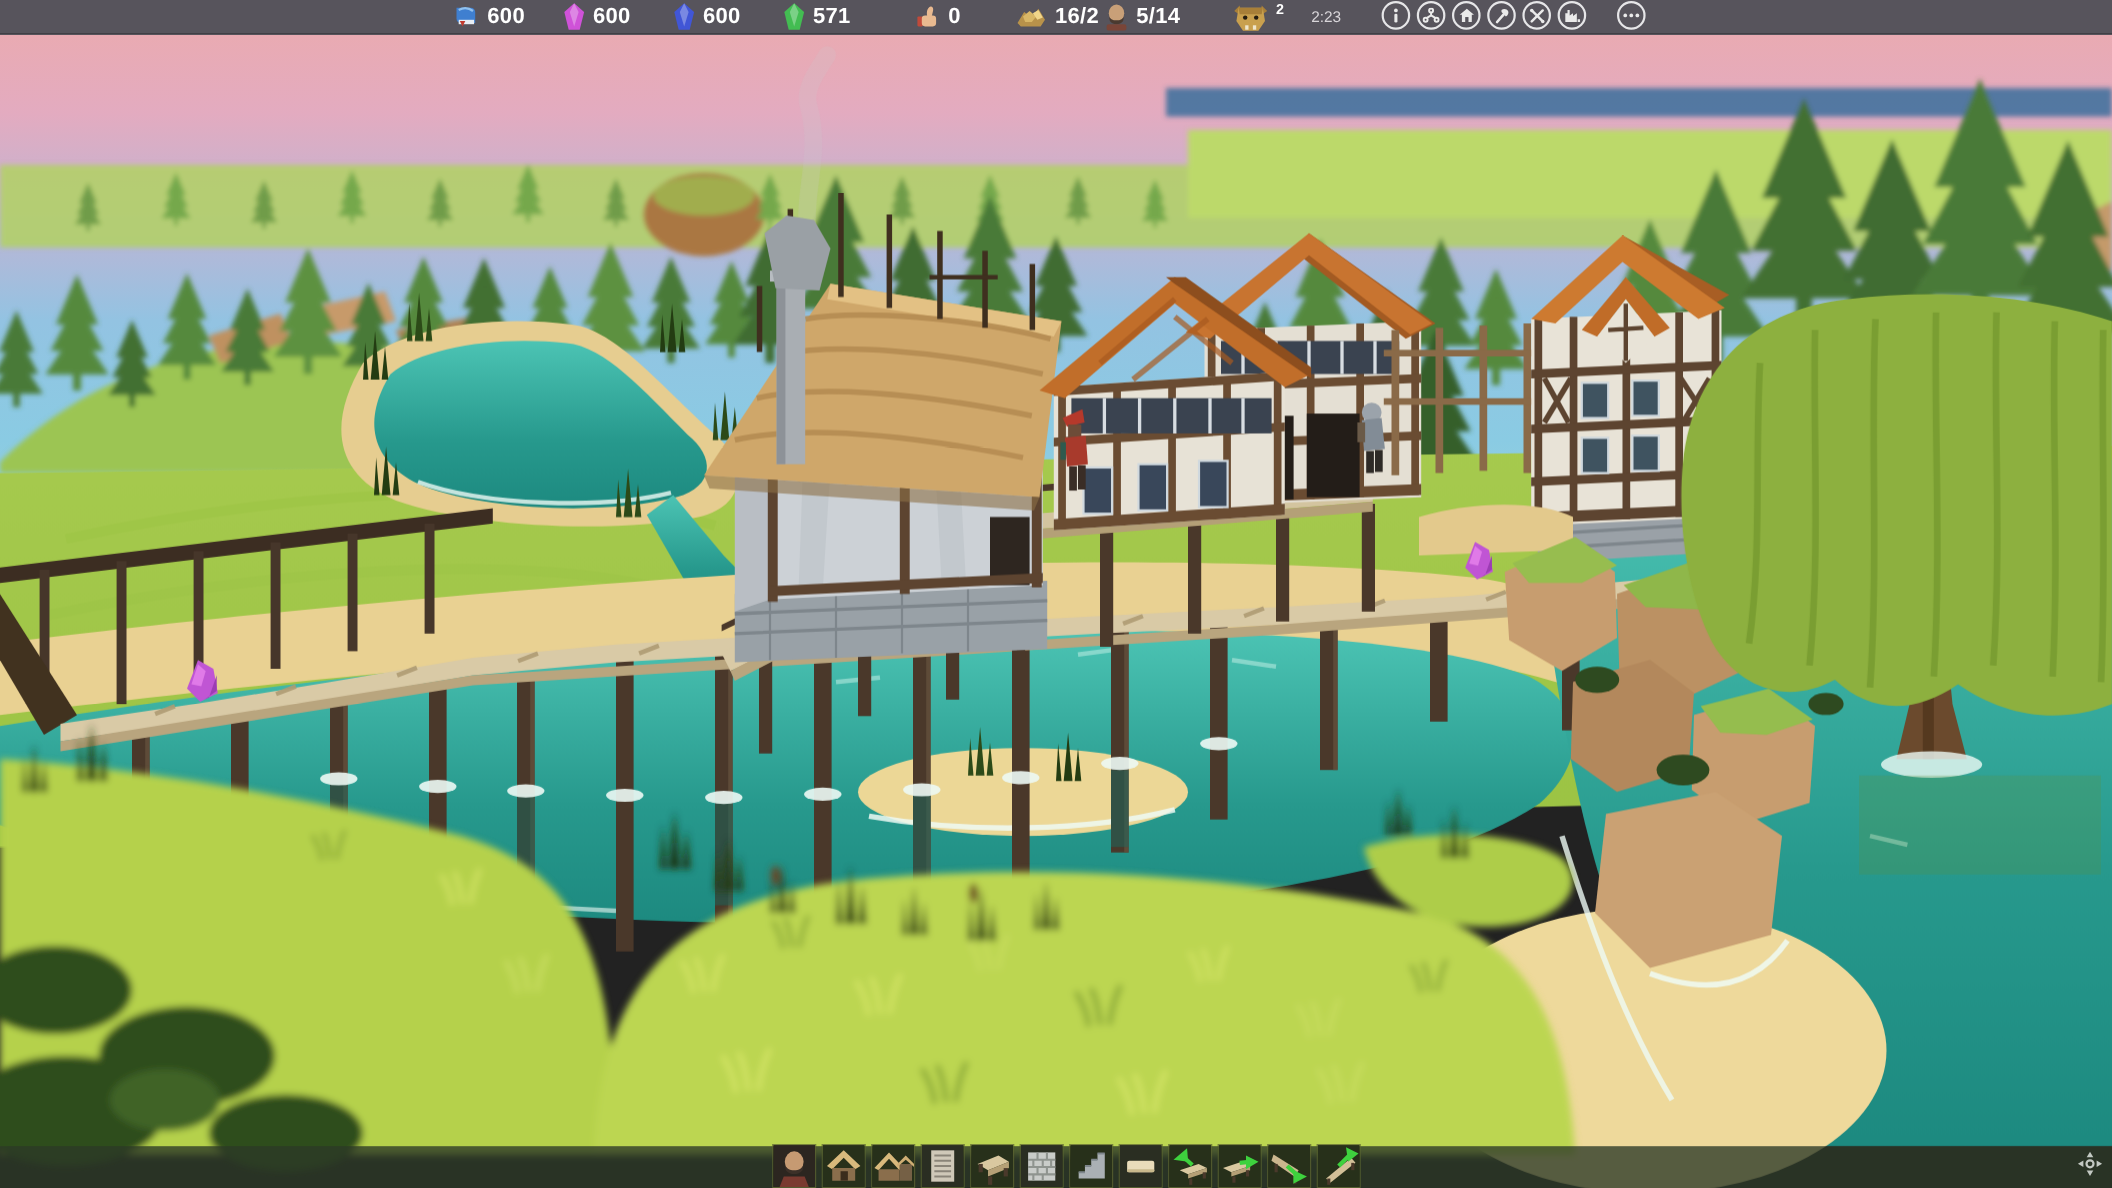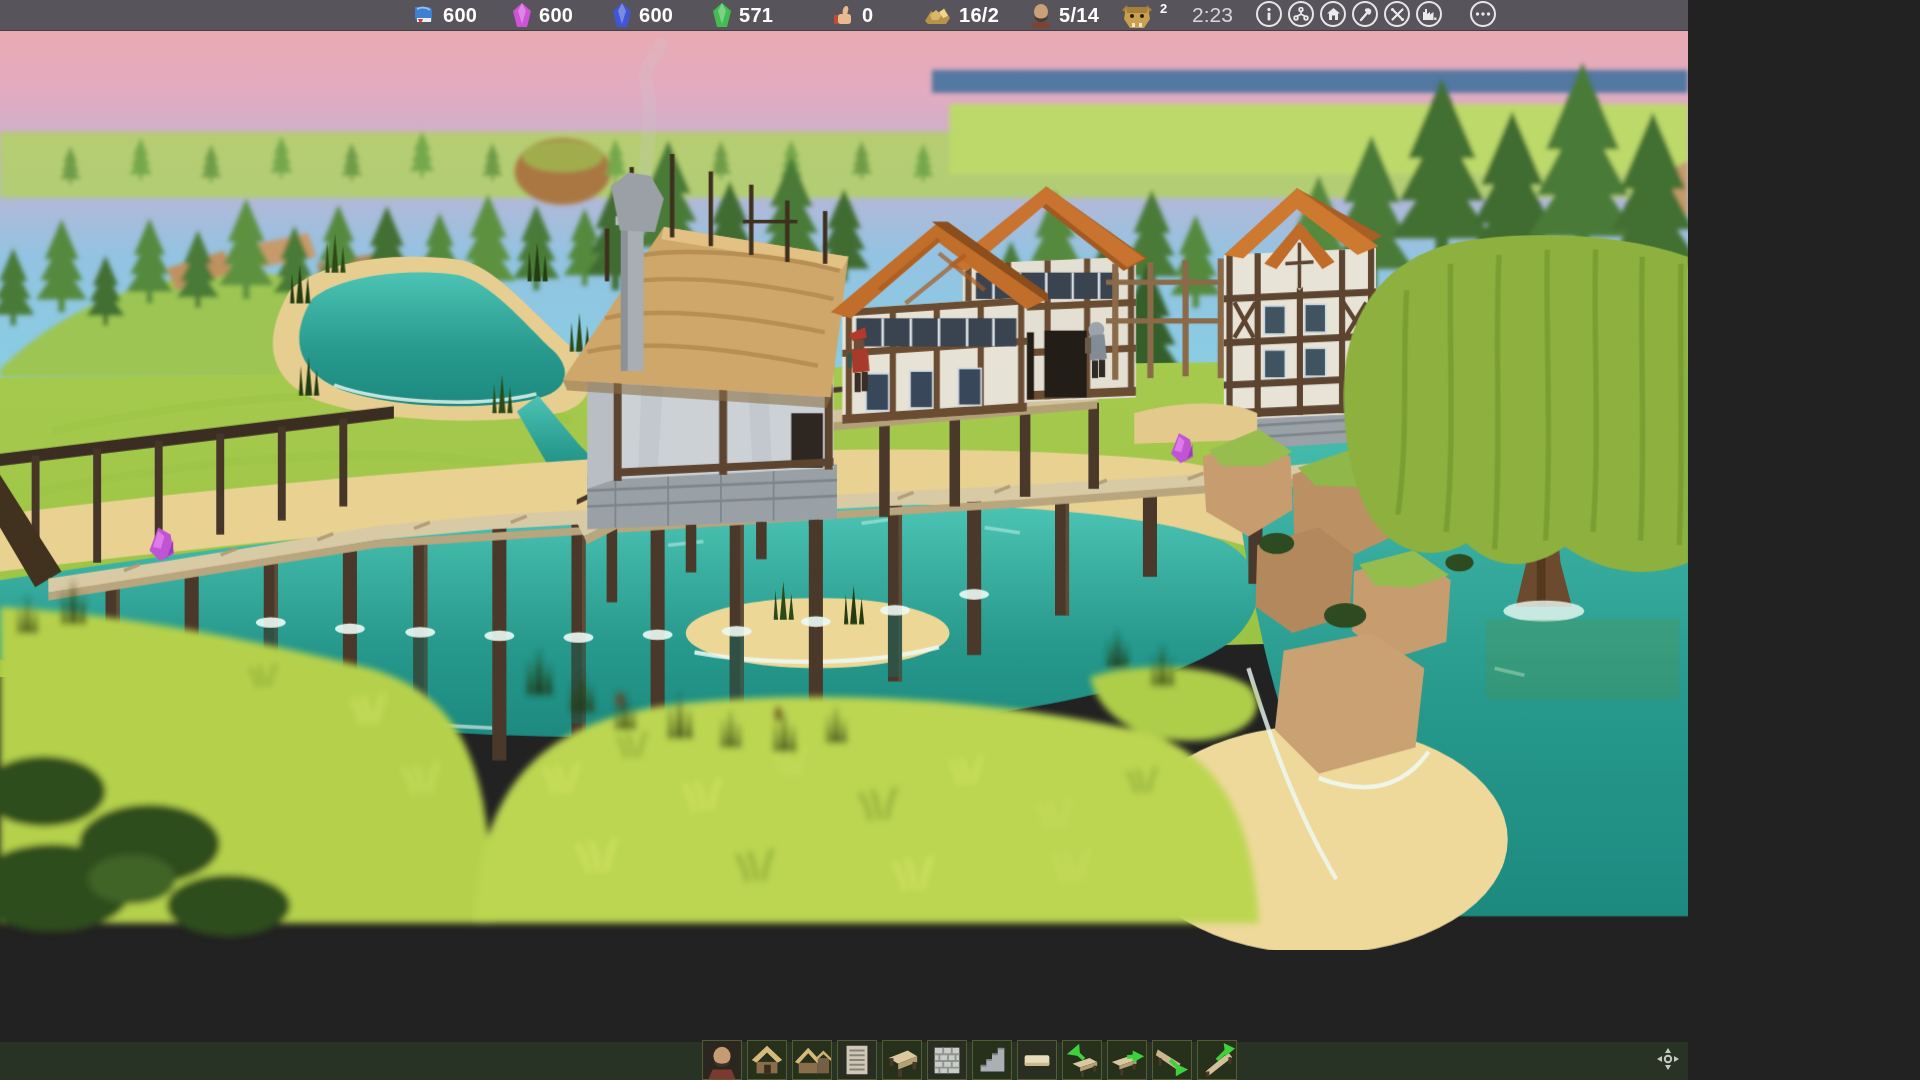--- a/index.html
+++ b/index.html
@@ -1,28 +1,28 @@
 <!DOCTYPE html>
 <html><head>
 <meta charset="utf-8">
 <style>
   html,body{margin:0;padding:0;background:#222;}
-  #stage{position:relative;width:1688px;height:1080px;overflow:hidden;
+  #stage{position:relative;width:1920px;height:1080px;overflow:hidden;
          font-family:"Liberation Sans",sans-serif;}
   #stage svg.scene{position:absolute;inset:0;display:block;}
 
   
   .topbar{position:absolute;top:0;left:0;width:1920px;height:30px;background:#57545c;
           border-bottom:1px solid rgba(0,0,0,.25);z-index:20;color:#fff;}
   .res{position:absolute;top:0;height:30px;display:flex;align-items:center;gap:7px;
        font-size:20px;font-weight:700;letter-spacing:.3px;}
   .res .ic{display:flex;align-items:center;}
   .sup{font-size:13px;font-weight:700;position:relative;top:-7px;left:1px;}
   .timer{position:absolute;top:0;height:30px;display:flex;align-items:center;
-         font-size:21px;font-weight:400;color:#d9d6da;}
+         font-size:14px;font-weight:400;color:#d9d6da;}
   .menu{position:absolute;top:1px;left:1256px;display:flex;gap:6px;z-index:21;}
   .mbtn{width:26px;height:26px;border:2px solid #e6e6e8;border-radius:50%;
         box-sizing:border-box;display:flex;align-items:center;justify-content:center;
         cursor:pointer;background:transparent;}
   .mbtn.more{margin-left:22px;}
 
   
   .bottombar{position:absolute;left:0;bottom:0;width:1920px;height:38px;
              background:rgba(44,56,38,.78);z-index:20;}
   .slots{position:absolute;left:702px;bottom:0;display:flex;gap:5px;z-index:21;}
@@ -559,21 +559,21 @@
     <span class="ic">
       <svg width="30" height="24" viewBox="0 0 30 24">
         <polygon points="3,18 9,8 16,13 22,5 28,15 24,21 6,21" fill="#b8924a"></polygon>
         <polygon points="8,12 14,7 20,12 16,17 10,17" fill="#d9b767"></polygon>
         <polygon points="17,9 22,6 26,13 21,15" fill="#f0d58a"></polygon>
       </svg>
         </span>
     <span>16/2</span>
   </div>
 
-  <div class="res" style="left:1030px">
+  <div class="res" style="left:1004px">
     <span class="ic">
       <svg width="22" height="26" viewBox="0 0 22 26">
         <ellipse cx="11" cy="10" rx="7" ry="8" fill="#c9a078"></ellipse>
         <path d="M4,12 C5,18 17,18 18,12 L17,17 C14,21 8,21 5,17 Z" fill="#4a3a30"></path>
         <rect x="2" y="20" width="18" height="6" rx="2" fill="#7a4538"></rect>
       </svg>
         </span>
     <span>5/14</span>
   </div>
 

